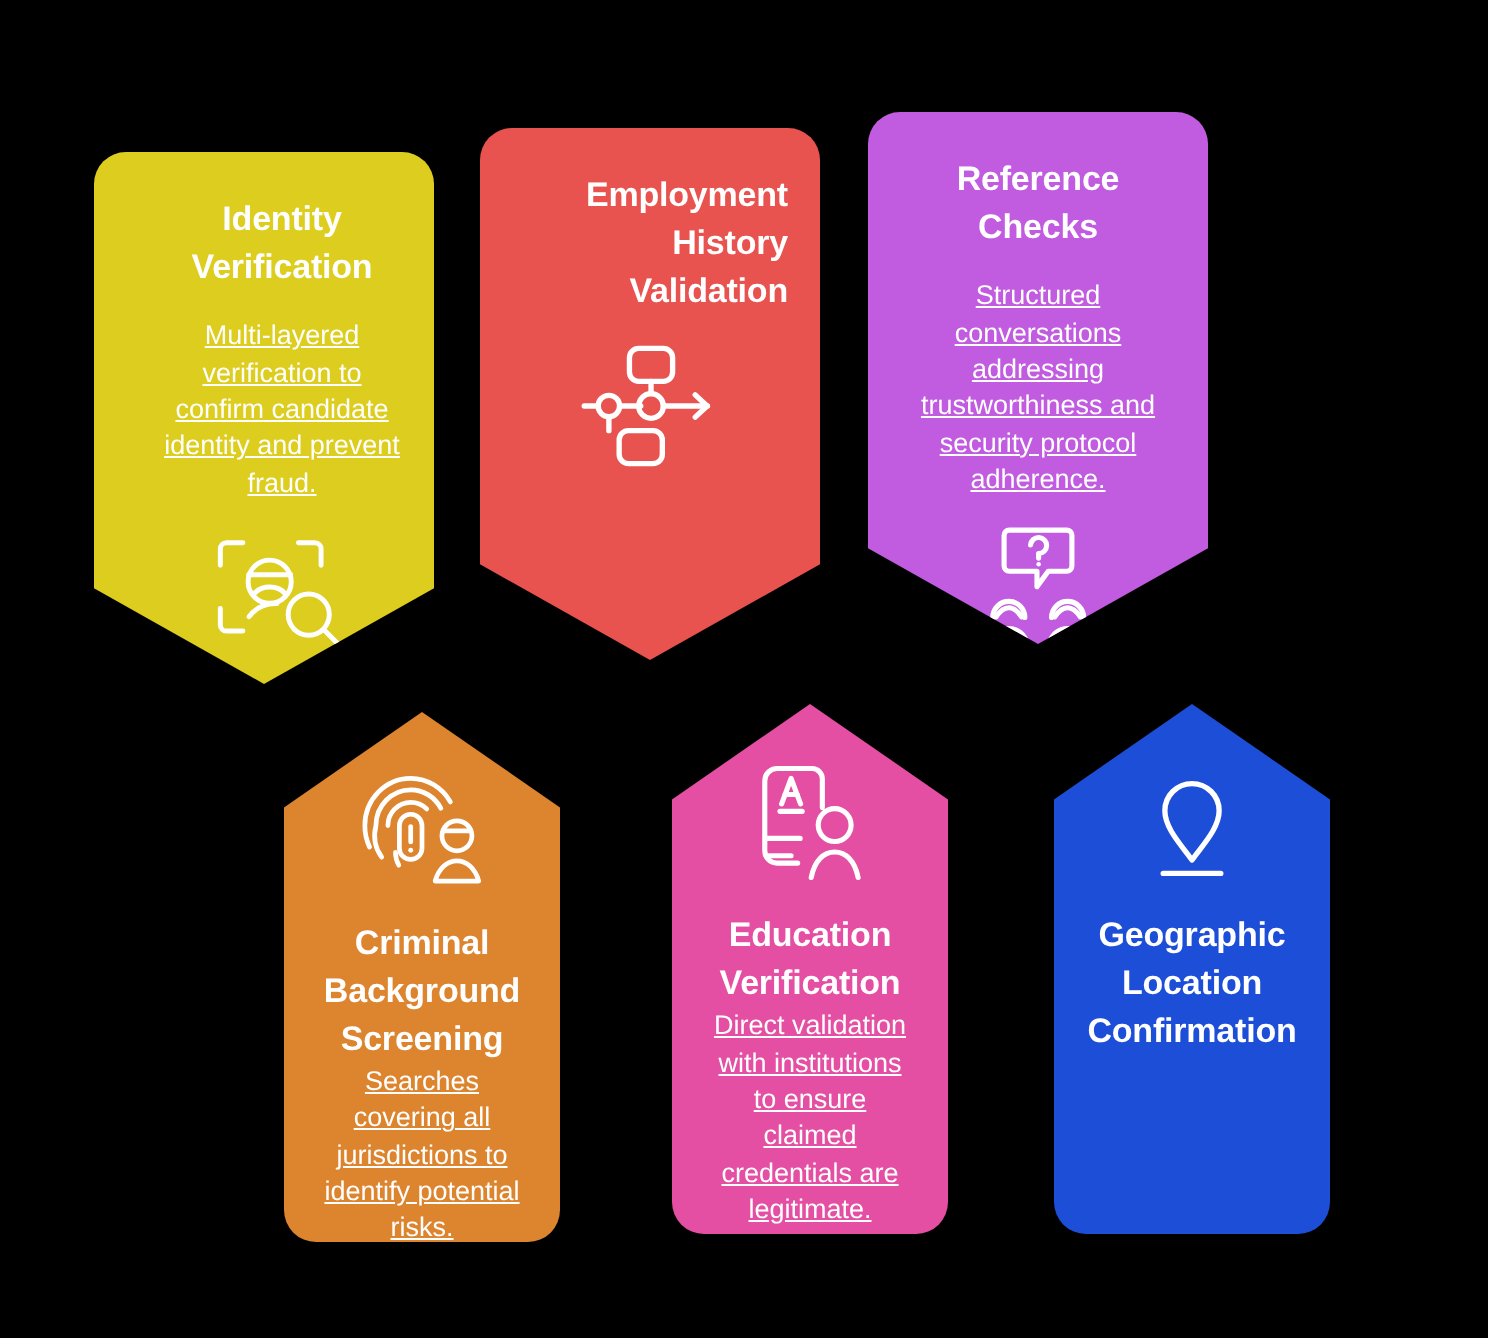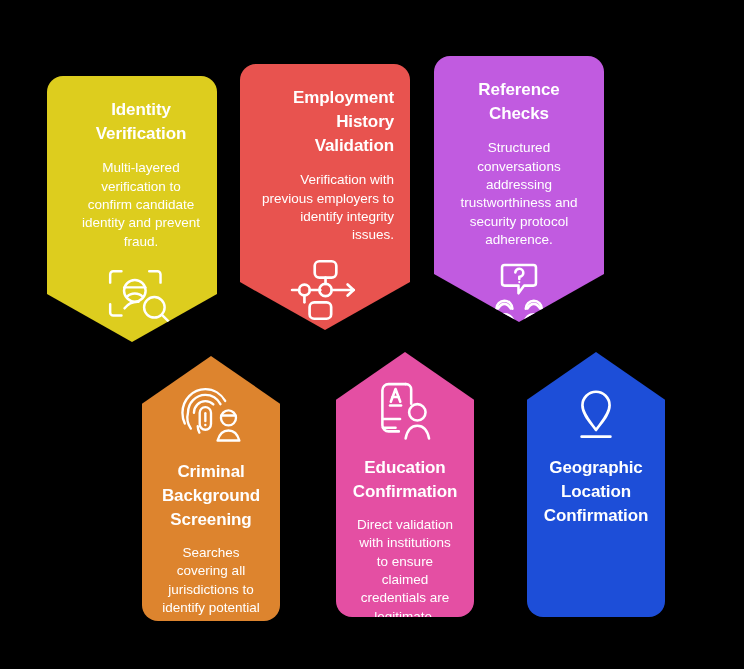--- a/index.html
+++ b/index.html
@@ -45,29 +45,30 @@
     font-size:17px;
     font-weight:bold;
     line-height:1.42;
     letter-spacing:-0.1px;
     margin:0;
   }
   .desc{
     font-size:13.5px;
     line-height:1.36;
     margin:0;
+    text-decoration:underline;
   }
 
   .card.down .title{margin-top:4px;}
   .card.down .desc{margin-top:13px;}
   .card.down .icon{margin-top:14px;}
 
   .card.up .icon{margin-top:2px;}
   .card.up .title{margin-top:14px;}
-  .card.up .desc{margin-top:12px;}
+  .card.up .desc{}
 
   .icon{width:74px;height:62px;display:block;}
   .icon svg{width:100%;height:100%;display:block;overflow:visible;}
 
   
   #c1{left:47px; top:76px;padding-left:34px;}
   #c2{left:240px;top:64px;}
   #c3{left:434px;top:56px;}
   #c4{left:142px;top:356px;}
   #c5{left:336px;top:352px;}
@@ -93,21 +94,20 @@
         <path d="M22.5 30.8c2-2.4 5-3.2 7.5-3.2s5.5.8 7.5 3.2"></path>
         <path d="M20 42c3.2-4.4 8.4-6.6 13.6-6.4"></path>
         <circle cx="49" cy="41" r="10"></circle>
         <path d="M56.4 48.4 64 56"></path>
       </svg>
     </span>
   </div>
 
   <div class="card down" id="c2" style="background-color: rgb(232, 83, 79); text-align: right;">
     <h2 class="title">Employment History Validation</h2>
-    <p class="desc">Verification with previous employers to identify integrity issues.</p>
     <span class="icon">
       <svg viewBox="0 0 72 60" fill="none" stroke="#fff" stroke-width="2.6" stroke-linecap="round" stroke-linejoin="round">
         <rect x="26" y="2" width="21" height="16" rx="4.5"></rect>
         <rect x="21" y="42" width="21" height="16" rx="4.5"></rect>
         <circle cx="36.5" cy="30" r="6"></circle>
         <circle cx="16" cy="30" r="5.2"></circle>
         <path d="M36.5 18v6"></path>
         <path d="M31.5 30H21.2"></path>
         <path d="M10.8 30H4"></path>
         <path d="M16 35.2V42"></path>
@@ -161,21 +161,21 @@
         <path d="M36.5 4h.5a5 5 0 0 1 5 5v14"></path>
         <path d="M21.4 24.8h10.8"></path>
         <path d="M14.6 38h16.6"></path>
         <path d="M14.6 46.4h12.2"></path>
         <path d="m22.2 21.2 4.6-12.4 4.6 12.4"></path>
         <path d="M23.9 16.6h5.8"></path>
         <circle cx="48" cy="31.5" r="8"></circle>
         <path d="M36.6 57c1.6-8.2 6-12.4 11.4-12.4S57.8 48.8 59.4 57"></path>
       </svg>
     </span>
-    <h2 class="title">Education Confirmation</h2>
+    <h2 class="title">Education Verification</h2>
     <p class="desc">Direct validation with institutions to ensure claimed credentials are legitimate.</p>
   </div>
 
   <div class="card up" id="c6" style="background-color: #1d4ed8;">
     <span class="icon">
       <svg viewBox="0 0 72 60" fill="none" stroke="#fff" stroke-width="2.6" stroke-linecap="round" stroke-linejoin="round">
         <path d="M36 48.5C31.5 42 22.8 33.3 22.8 24.5a13.2 13.2 0 1 1 26.4 0C49.2 33.3 40.5 42 36 48.5Z"></path>
         <path d="M22 55h28"></path>
       </svg>
     </span>

